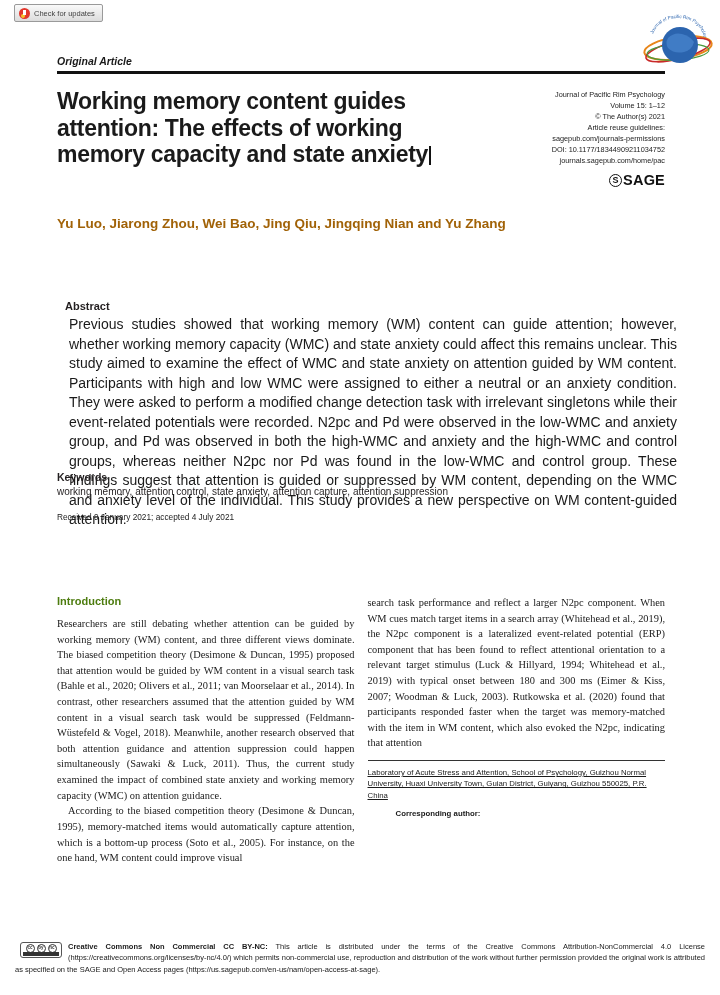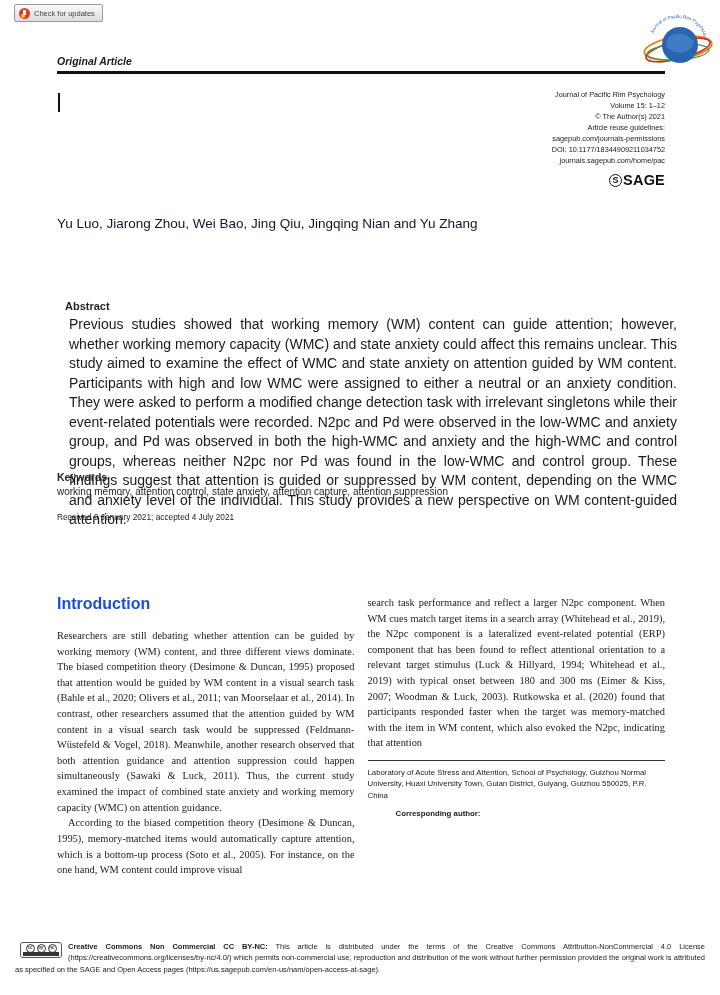--- a/index.html
+++ b/index.html
@@ -30,39 +30,39 @@
 
   .title-row { position:absolute; top:88px; left:0; width:608px; display:flex; justify-content:space-between; }
   .title { width:405px; font-size:23px; font-weight:bold; line-height:1.16; letter-spacing:-0.3px; color:#1a1a1a; }
   .cursor { display:inline-block; width:1.5px; height:19px; background:#111; vertical-align:-3px; margin-left:1px; }
 
   .meta { width:190px; text-align:right; font-size:7.3px; line-height:1.5; color:#222; padding-top:2px; }
   .meta .line { white-space:nowrap; }
   .sage-logo { margin-top:3px; display:flex; justify-content:flex-end; align-items:center; gap:1px; font-weight:bold; font-size:14.5px; letter-spacing:0.2px; color:#111; }
   .sage-s { width:13px; height:13px; border:1.4px solid #111; border-radius:50%; display:flex; align-items:center; justify-content:center; font-size:9px; font-weight:bold; }
 
-  .authors { position:absolute; top:216px; left:0; width:470px; font-size:13.5px; font-weight:normal; line-height:1.22; color:#0f172a; }
+  .authors { position:absolute; top:216px; left:0; width:470px; font-size:13.5px; font-weight:bold; line-height:1.22; color:#a16207; }
 
   .abstract-head { position:absolute; top:300px; left:8px; font-size:11px; font-weight:bold; }
   .abstract-text { position:absolute; top:315px; left:12px; width:608px; font-size:14px; line-height:1.395; text-align:justify; color:#1a1a1a; }
 
   .keywords-head { position:absolute; top:471px; left:0; font-size:10.5px; font-weight:bold; }
   .keywords-text { position:absolute; top:486px; left:0; width:608px; font-size:10px; }
 
   .received { position:absolute; top:512px; left:0; font-size:8.3px; color:#222; }
 
   
   .columns { position:absolute; top:595px; left:0; width:608px; display:flex; gap:13px; }
   .col { width:298px; }
-  .intro-head { font-size:16px; font-weight:bold; margin-bottom:15px; color:#1d4ed8; }
+  .intro-head { font-size:11px; font-weight:bold; margin-bottom:9px; color:#4d7c0f; }
   .body-p { font-family:"Liberation Serif", serif; font-size:10.4px; line-height:1.5; text-align:justify; color:#1a1a1a; }
   .body-p.indent { text-indent:11px; }
 
   .footnote-block { margin-top:9px; border-top:0.8px solid #333; padding-top:6px; font-size:7.8px; line-height:1.45; color:#1a1a1a; }
-  .footnote-block .fn-p { margin-bottom:7px; }
+  .footnote-block .fn-p { margin-bottom:7px;text-decoration:underline; }
   .fn-bold { font-weight:bold;margin-left:28px; }
 
   
   .footer { position:absolute; top:941px; left:15px; width:690px; font-size:7.5px; line-height:1.5; text-align:justify; color:#1a1a1a; }
   .cc-badge { float:left; width:42px; height:16px; margin:1px 6px 1px 5px; border:1px solid #555; border-radius:3px; background:#fff; display:flex; align-items:center; justify-content:center; gap:2px; position:relative; }
   .cc-badge::after { content:""; position:absolute; left:2px; right:2px; bottom:1px; height:4px; background:#333; }
   .cc-circle { width:9px; height:9px; border:1px solid #333; border-radius:50%; font-size:4.5px; display:flex; align-items:center; justify-content:center; color:#333; font-weight:bold; margin-bottom:4px; }
   .lic-lead { font-weight:bold; }
 </style>
 </head>
@@ -87,21 +87,21 @@
     <ellipse cx="38" cy="42" rx="31" ry="8" fill="none" stroke="#4a9b3f" stroke-width="1.2" transform="rotate(-4 38 42)"></ellipse>
     <circle cx="40" cy="35" r="18" fill="#2b64ae"></circle>
     <path d="M 28 28 q 6 -6 14 -4 q 8 2 12 8 q -2 8 -10 10 q -10 2 -16 -4 q -3 -5 0 -10 Z" fill="#4a86cf" opacity="0.7"></path>
   </svg>
 
   <div class="content">
     <div class="article-type">Original Article</div>
     <div class="top-rule"></div>
 
     <div class="title-row">
-      <h1 class="title"><span class="cursor"></span></h1>
+      <h1 class="title"><span>Working memory content guides attention: The effects of working memory capacity and state anxiety</span><span class="cursor"></span></h1>
 
       <div class="meta">
         <div class="line">Journal of Pacific Rim Psychology</div>
         <div class="line">Volume 15: 1–12</div>
         <div class="line">© The Author(s) 2021</div>
         <div class="line">Article reuse guidelines:</div>
         <div class="line">sagepub.com/journals-permissions</div>
         <div class="line">DOI: 10.1177/18344909211034752</div>
         <div class="line">journals.sagepub.com/home/pac</div>
         <div class="sage-logo">

